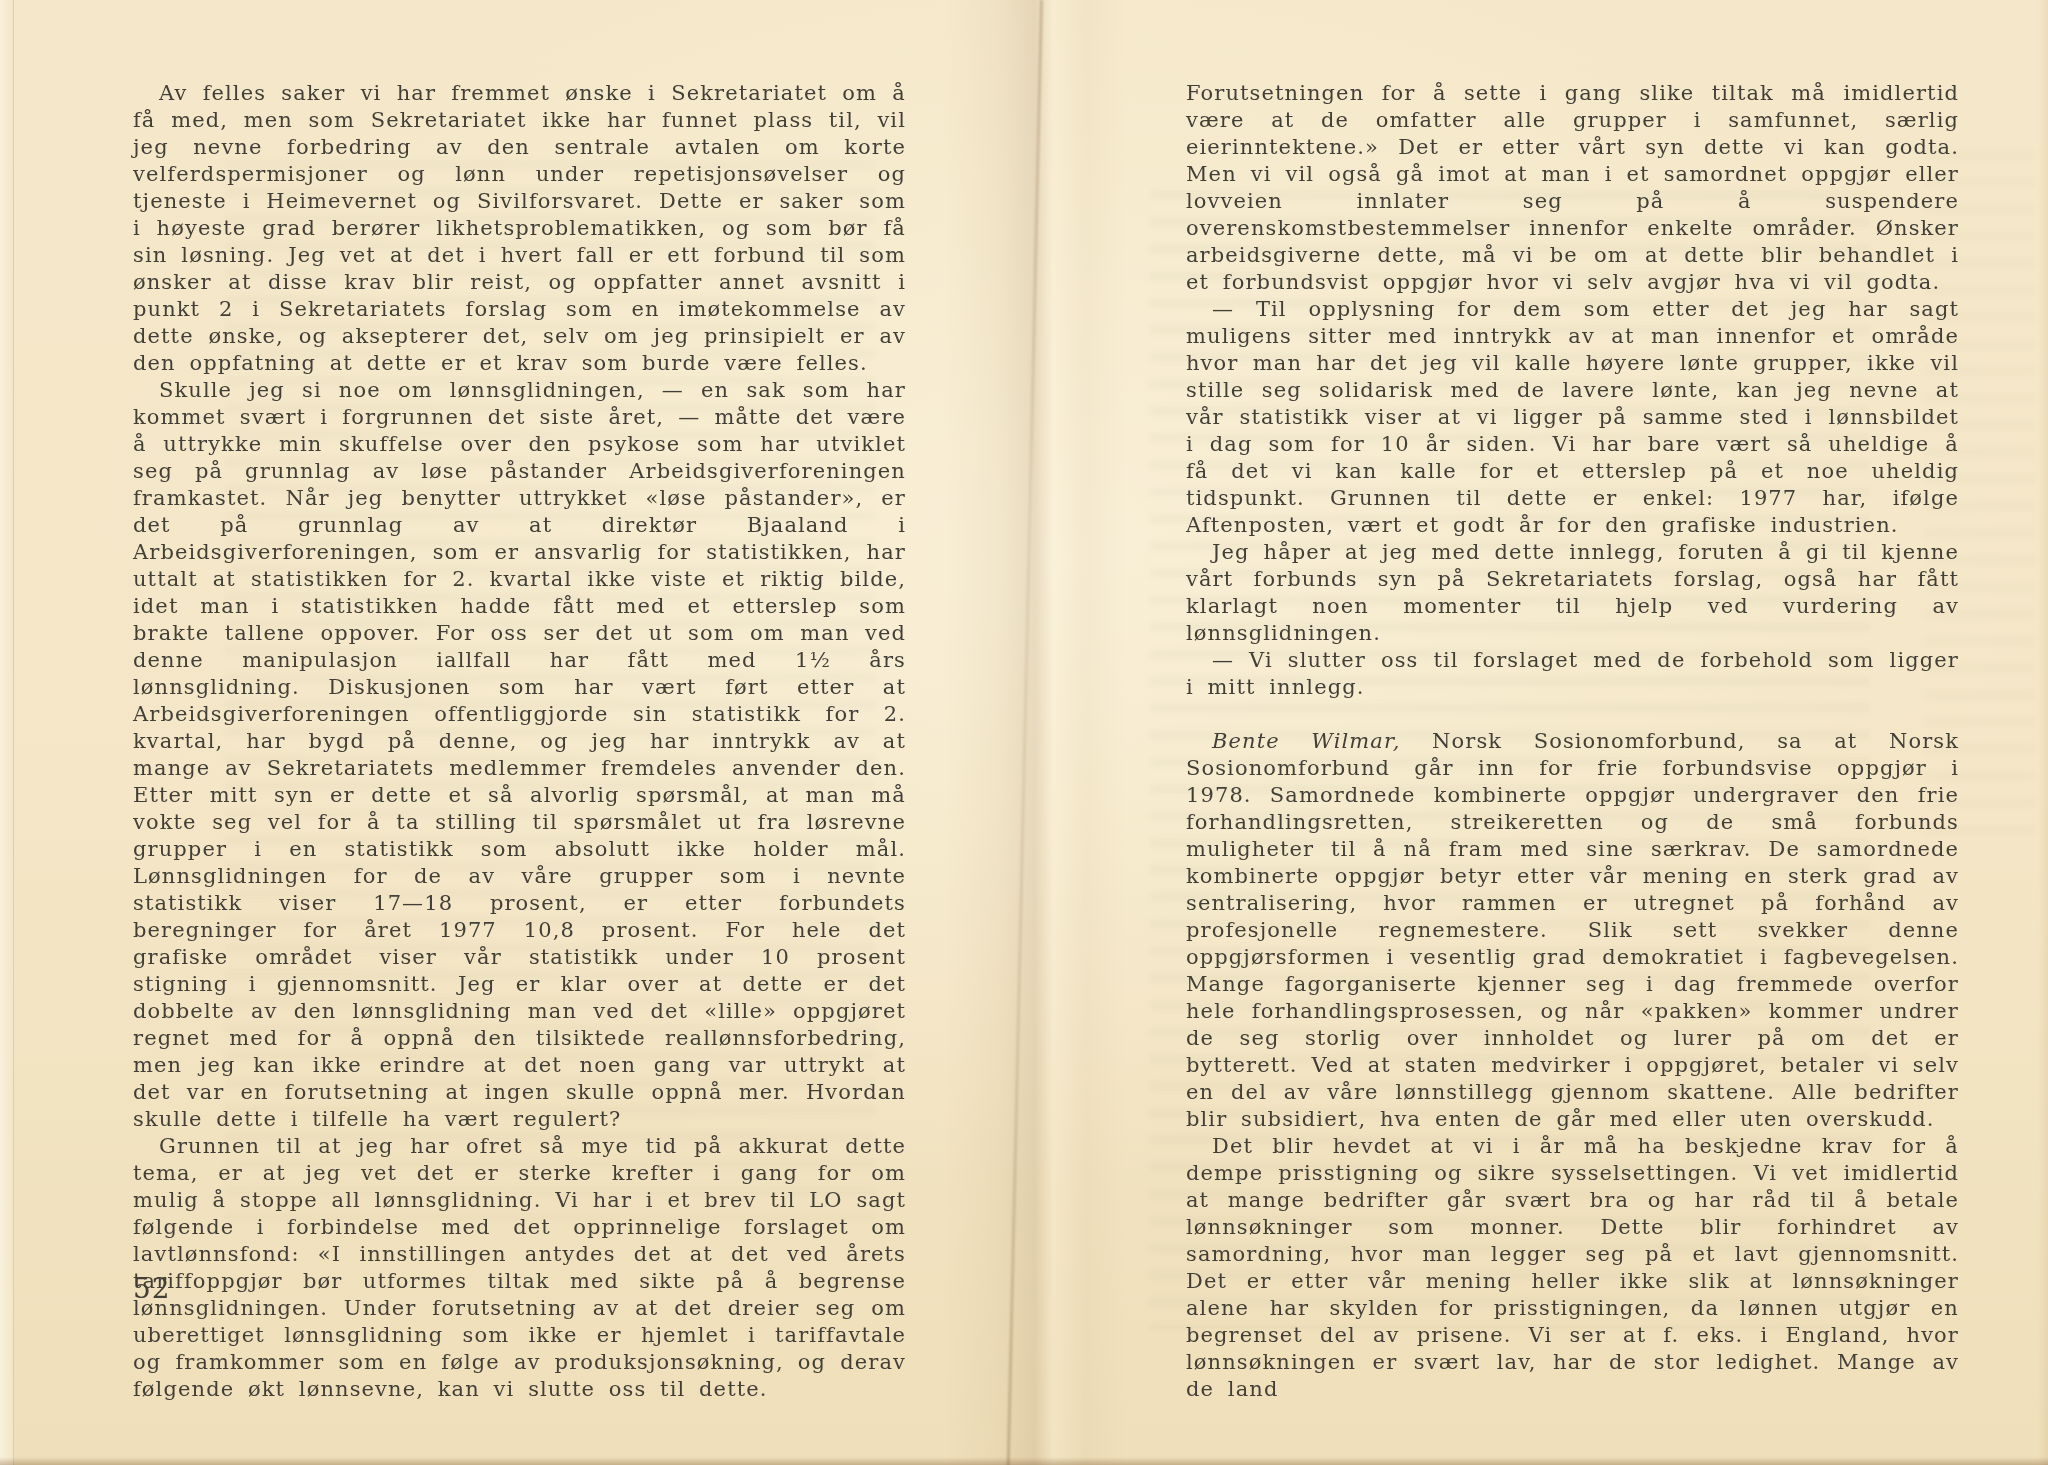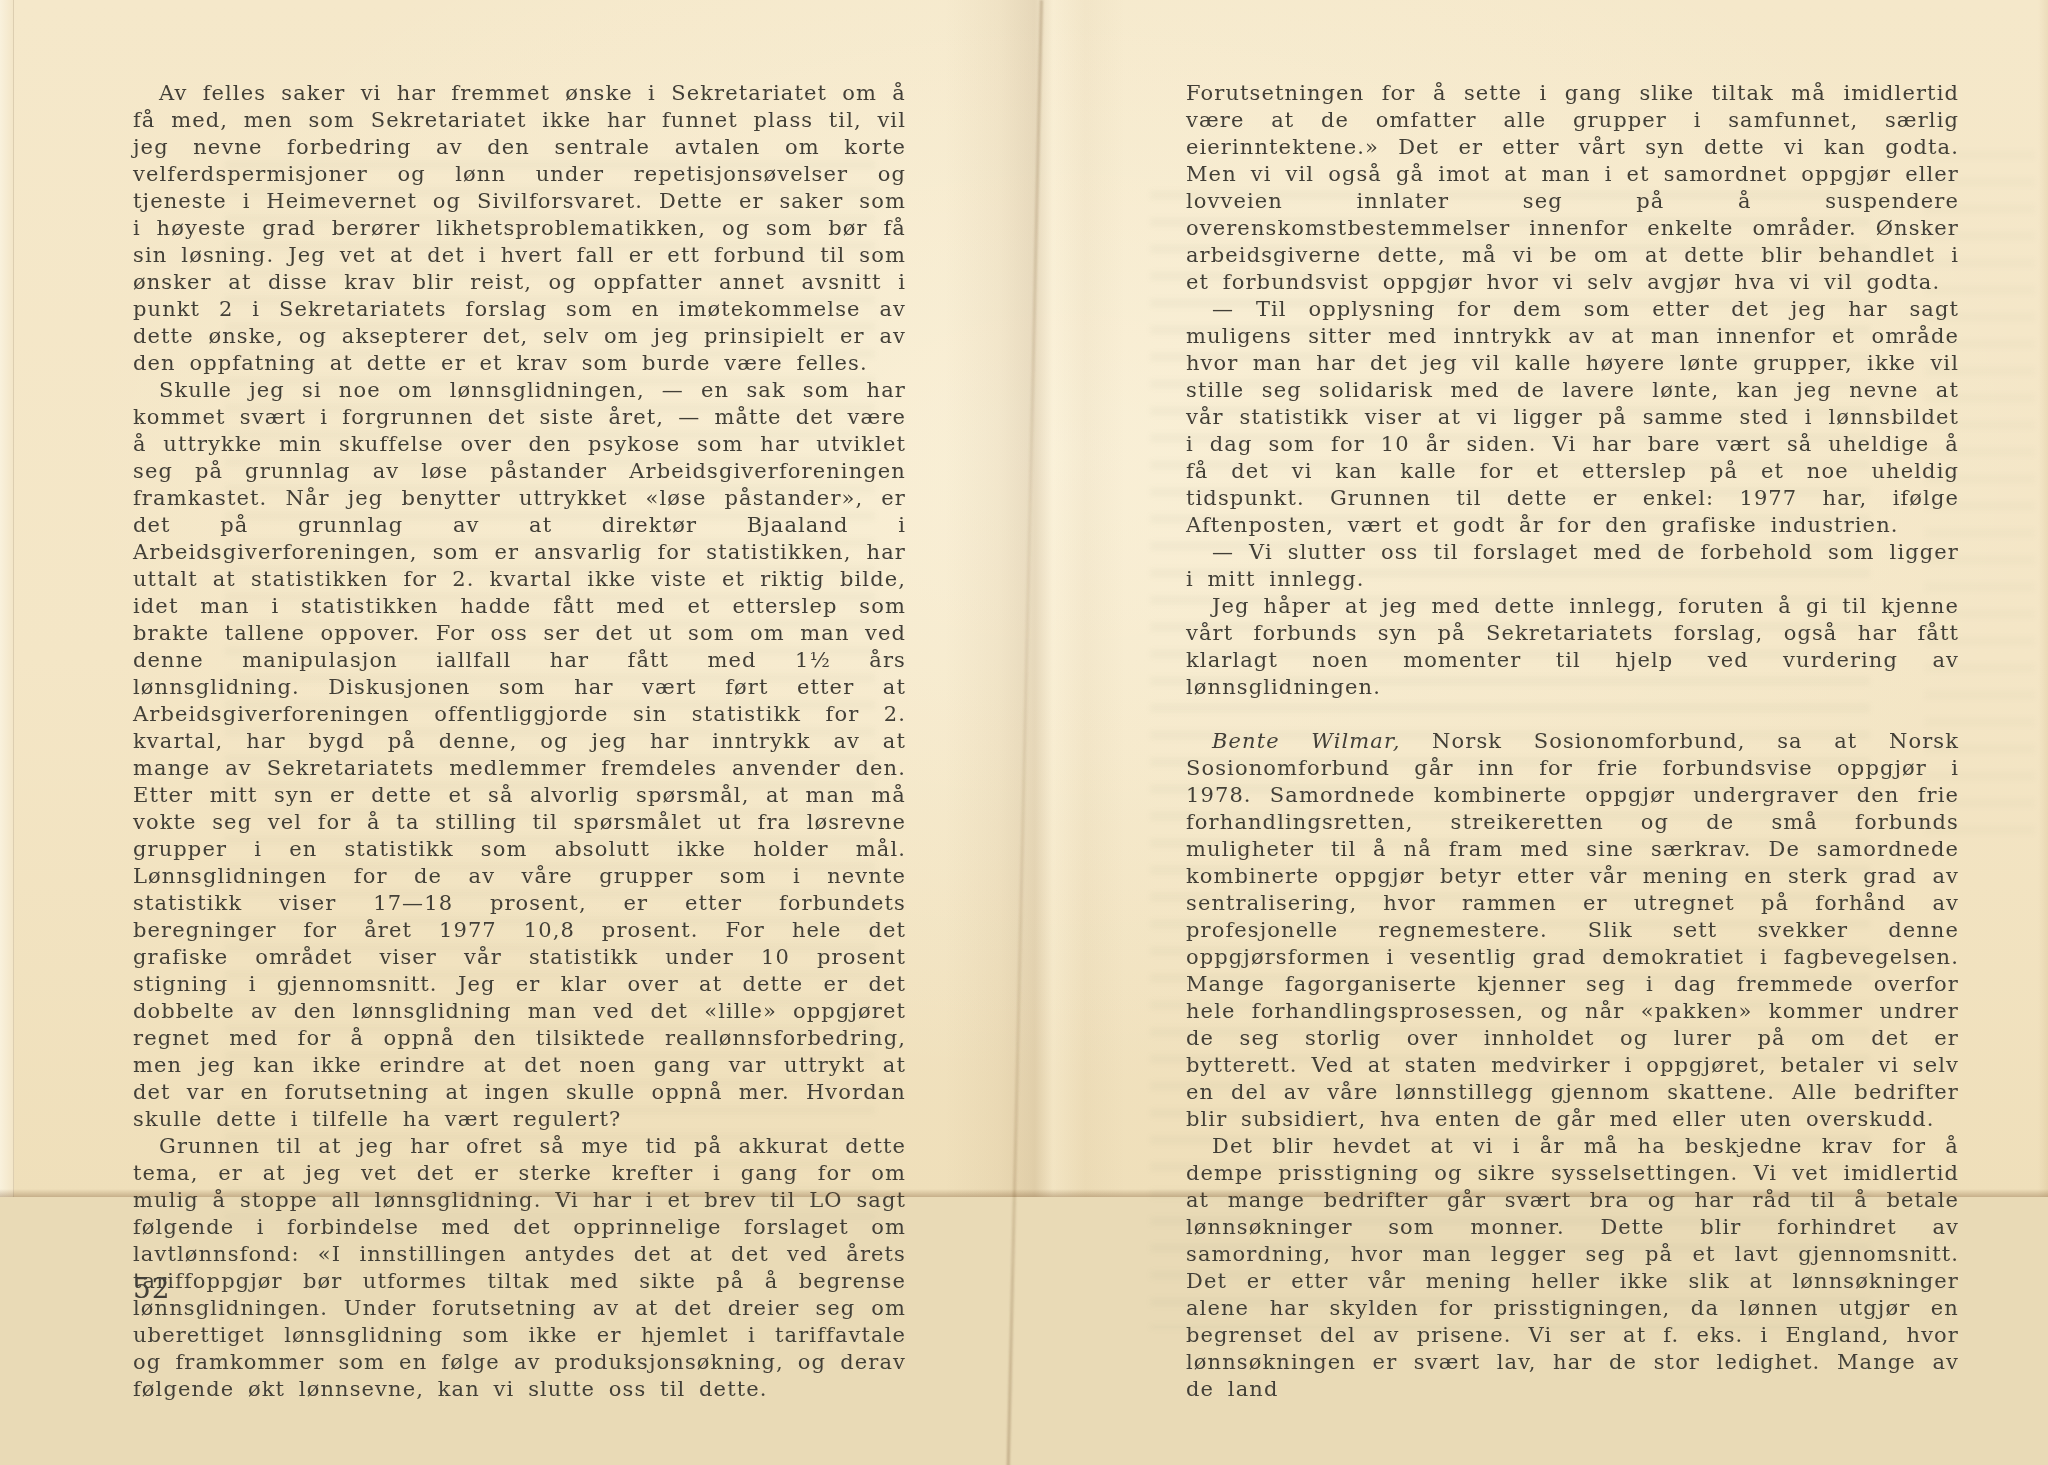--- a/index.html
+++ b/index.html
@@ -3,21 +3,21 @@
 <meta charset="utf-8">
 <style>
   html,body{margin:0;padding:0;}
   body{
     width:2048px;height:1465px;
     background:#e9dab6;
     overflow:hidden;
   }
   .spread{
     position:relative;
-    width:2048px;height:1197px;
+    width:2048px;height:1465px;
     background:
       radial-gradient(ellipse 1400px 900px at 52% 38%, rgba(255,250,233,0.45), rgba(255,250,233,0) 70%),
       linear-gradient(180deg,#f5e8ca 0%,#f4e6c6 55%,#efdfba 100%);
     font-family:"DejaVu Serif","Liberation Serif",serif;
     color:#45413a;
   }
   
   .left-edge{
     position:absolute;left:0;top:0;width:13px;height:100%;
     background:linear-gradient(to right,#f9f1dc,#f3e6c8);
@@ -104,22 +104,22 @@
 
   <div class="textblock tb-left">
     <p class="indent">Av felles saker vi har fremmet ønske i Sekretariatet om å få med, men som Sekretariatet ikke har funnet plass til, vil jeg nevne forbedring av den sentrale avtalen om korte velferdspermisjoner og lønn under repetisjonsøvelser og tjeneste i Heimevernet og Sivilforsvaret. Dette er saker som i høyeste grad berører likhetsproblematikken, og som bør få sin løsning. Jeg vet at det i hvert fall er ett forbund til som ønsker at disse krav blir reist, og oppfatter annet avsnitt i punkt 2 i Sekretariatets forslag som en imøtekommelse av dette ønske, og aksepterer det, selv om jeg prinsipielt er av den oppfatning at dette er et krav som burde være felles.</p>
     <p class="indent">Skulle jeg si noe om lønnsglidningen, — en sak som har kommet svært i forgrunnen det siste året, — måtte det være å uttrykke min skuffelse over den psykose som har utviklet seg på grunnlag av løse påstander Arbeidsgiverforeningen framkastet. Når jeg benytter uttrykket «løse påstander», er det på grunnlag av at direktør Bjaaland i Arbeidsgiverforeningen, som er ansvarlig for statistikken, har uttalt at statistikken for 2. kvartal ikke viste et riktig bilde, idet man i statistikken hadde fått med et etterslep som brakte tallene oppover. For oss ser det ut som om man ved denne manipulasjon iallfall har fått med 1½ års lønnsglidning. Diskusjonen som har vært ført etter at Arbeidsgiverforeningen offentliggjorde sin statistikk for 2. kvartal, har bygd på denne, og jeg har inntrykk av at mange av Sekretariatets medlemmer fremdeles anvender den. Etter mitt syn er dette et så alvorlig spørsmål, at man må vokte seg vel for å ta stilling til spørsmålet ut fra løsrevne grupper i en statistikk som absolutt ikke holder mål. Lønnsglidningen for de av våre grupper som i nevnte statistikk viser 17—18 prosent, er etter forbundets beregninger for året 1977 10,8 prosent. For hele det grafiske området viser vår statistikk under 10 prosent stigning i gjennomsnitt. Jeg er klar over at dette er det dobbelte av den lønnsglidning man ved det «lille» oppgjøret regnet med for å oppnå den tilsiktede reallønnsforbedring, men jeg kan ikke erindre at det noen gang var uttrykt at det var en forutsetning at ingen skulle oppnå mer. Hvordan skulle dette i tilfelle ha vært regulert?</p>
     <p class="indent">Grunnen til at jeg har ofret så mye tid på akkurat dette tema, er at jeg vet det er sterke krefter i gang for om mulig å stoppe all lønnsglidning. Vi har i et brev til LO sagt følgende i forbindelse med det opprinnelige forslaget om lavtlønnsfond: «I innstillingen antydes det at det ved årets tariffoppgjør bør utformes tiltak med sikte på å begrense lønnsglidningen. Under forutsetning av at det dreier seg om uberettiget lønnsglidning som ikke er hjemlet i tariffavtale og framkommer som en følge av produksjonsøkning, og derav følgende økt lønnsevne, kan vi slutte oss til dette.</p>
   </div>
 
   <div class="textblock tb-right">
     <p>Forutsetningen for å sette i gang slike tiltak må imidlertid være at de omfatter alle grupper i samfunnet, særlig eierinntektene.» Det er etter vårt syn dette vi kan godta. Men vi vil også gå imot at man i et samordnet oppgjør eller lovveien innlater seg på å suspendere overenskomstbestemmelser innenfor enkelte områder. Ønsker arbeidsgiverne dette, må vi be om at dette blir behandlet i et forbundsvist oppgjør hvor vi selv avgjør hva vi vil godta.</p>
     <p class="indent">— Til opplysning for dem som etter det jeg har sagt muligens sitter med inntrykk av at man innenfor et område hvor man har det jeg vil kalle høyere lønte grupper, ikke vil stille seg solidarisk med de lavere lønte, kan jeg nevne at vår statistikk viser at vi ligger på samme sted i lønnsbildet i dag som for 10 år siden. Vi har bare vært så uheldige å få det vi kan kalle for et etterslep på et noe uheldig tidspunkt. Grunnen til dette er enkel: 1977 har, ifølge Aftenposten, vært et godt år for den grafiske industrien.</p>
+    <p class="indent">Jeg håper at jeg med dette innlegg, foruten å gi til kjenne vårt forbunds syn på Sekretariatets forslag, også har fått klarlagt noen momenter til hjelp ved vurdering av lønnsglidningen.</p>
     <p class="indent">— Vi slutter oss til forslaget med de forbehold som ligger i mitt innlegg.</p>
-    <p class="indent">Jeg håper at jeg med dette innlegg, foruten å gi til kjenne vårt forbunds syn på Sekretariatets forslag, også har fått klarlagt noen momenter til hjelp ved vurdering av lønnsglidningen.</p>
     <p class="indent gap-above"><span class="italic">Bente Wilmar,</span><span> Norsk Sosionomforbund, sa at Norsk Sosionomforbund går inn for frie forbundsvise oppgjør i 1978. Samordnede kombinerte oppgjør undergraver den frie forhandlingsretten, streikeretten og de små forbunds muligheter til å nå fram med sine særkrav. De samordnede kombinerte oppgjør betyr etter vår mening en sterk grad av sentralisering, hvor rammen er utregnet på forhånd av profesjonelle regnemestere. Slik sett svekker denne oppgjørsformen i vesentlig grad demokratiet i fagbevegelsen. Mange fagorganiserte kjenner seg i dag fremmede overfor hele forhandlingsprosessen, og når «pakken» kommer undrer de seg storlig over innholdet og lurer på om det er bytterett. Ved at staten medvirker i oppgjøret, betaler vi selv en del av våre lønnstillegg gjennom skattene. Alle bedrifter blir subsidiert, hva enten de går med eller uten overskudd.</span></p>
     <p class="indent">Det blir hevdet at vi i år må ha beskjedne krav for å dempe prisstigning og sikre sysselsettingen. Vi vet imidlertid at mange bedrifter går svært bra og har råd til å betale lønnsøkninger som monner. Dette blir forhindret av samordning, hvor man legger seg på et lavt gjennomsnitt. Det er etter vår mening heller ikke slik at lønnsøkninger alene har skylden for prisstigningen, da lønnen utgjør en begrenset del av prisene. Vi ser at f. eks. i England, hvor lønnsøkningen er svært lav, har de stor ledighet. Mange av de land</p>
   </div>
 
   <div class="page-number pn-left">52</div>
 
   <div class="right-edge"></div>
   <div class="bottom-edge"></div>
 </div>
 

